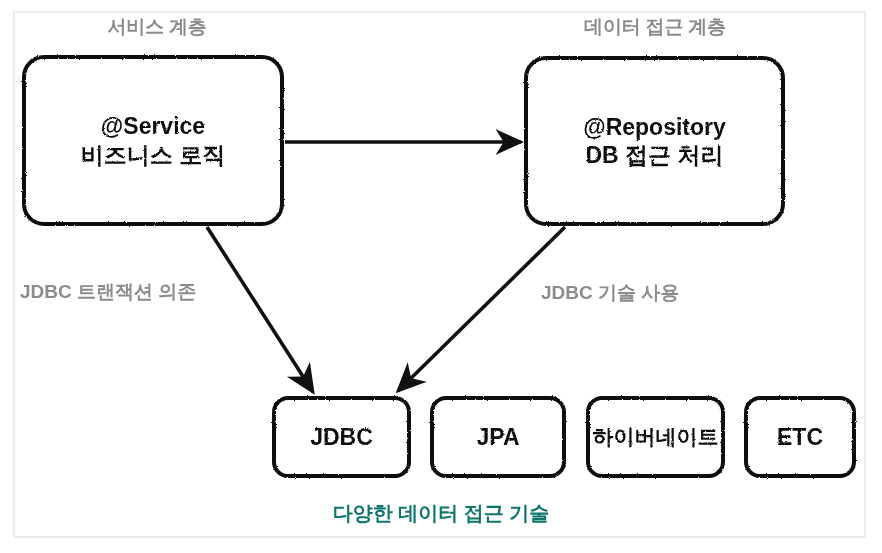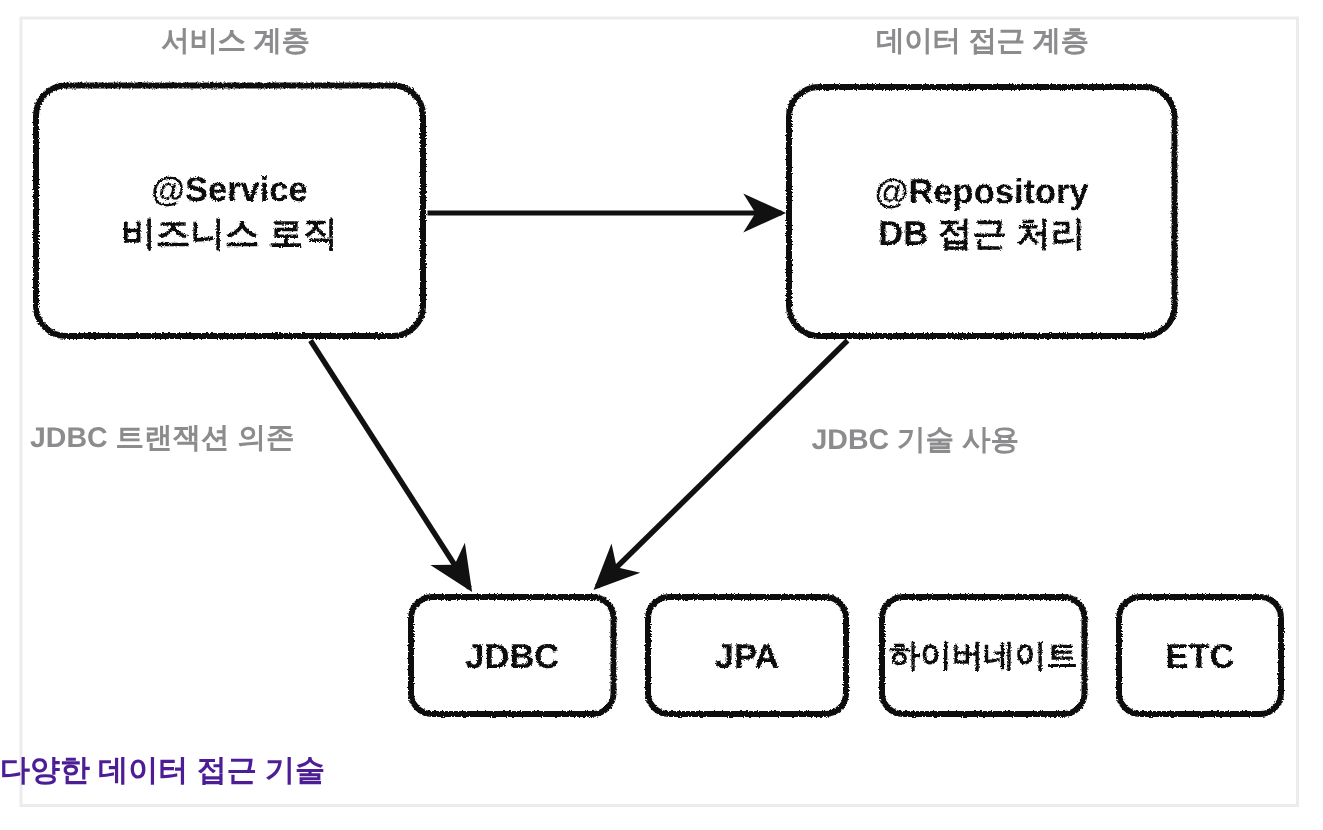--- a/index.html
+++ b/index.html
@@ -106,21 +106,22 @@
     white-space: nowrap;
   }
   #edge-left  { left: 20px;  top: 279px; }
   #edge-right { left: 541px; top: 280px; }
 
   
   #caption {
     position: absolute;
     left: 0; right: 0;
     top: 500px;
-    color: #4c1d95;
+    text-align: center;
+    color: #0f766e;
     font-weight: bold;
     font-size: 20px;
   }
   svg.arrows {
     position: absolute;
     left: 0; top: 0;
     width: 882px;
     height: 553px;
     pointer-events: none;
   }

